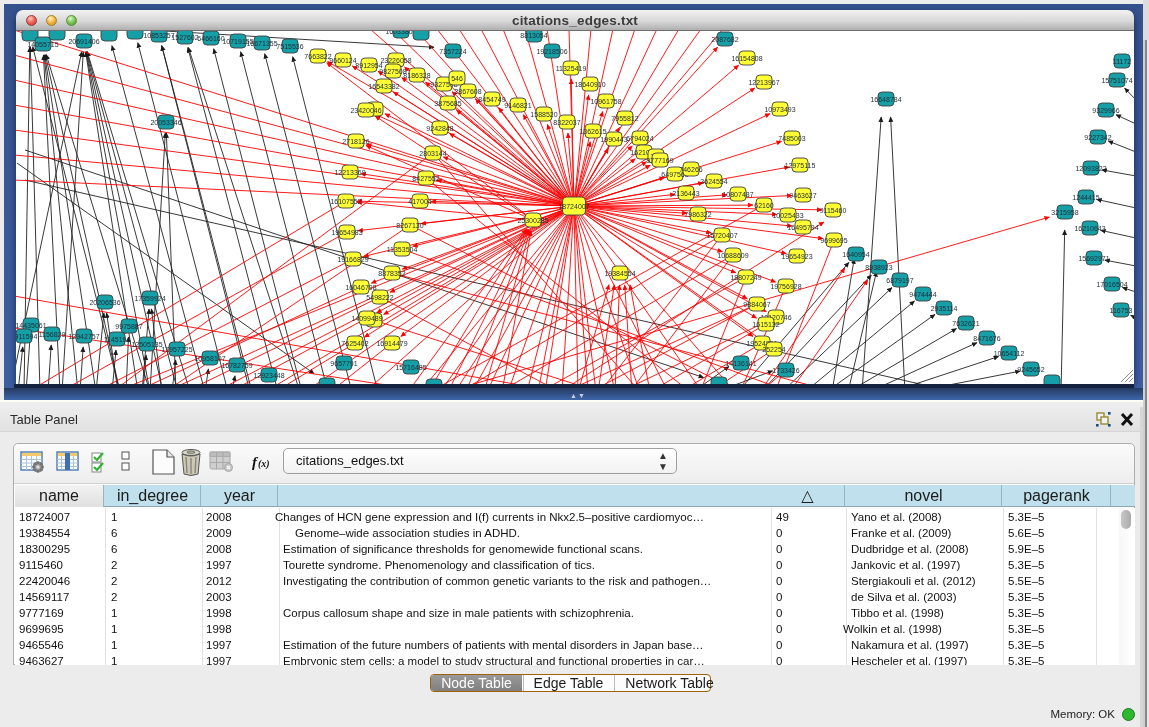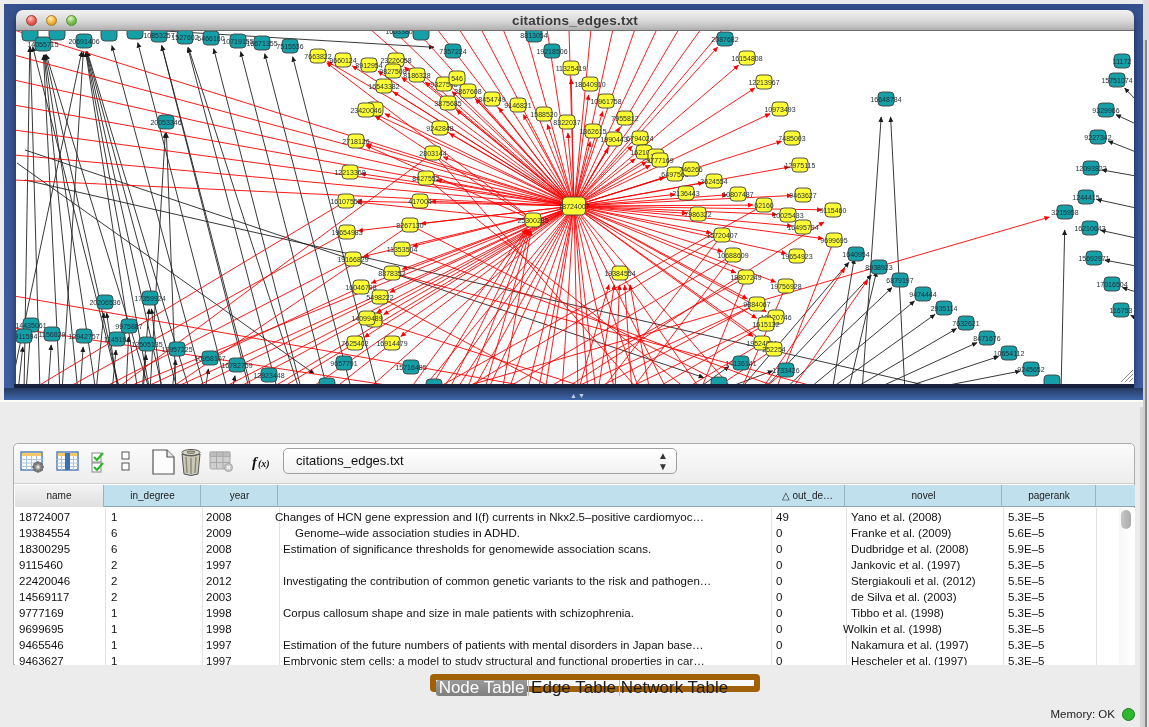--- a/index.html
+++ b/index.html
@@ -16,28 +16,28 @@
 #divider{position:absolute;left:4px;top:388px;width:1141px;height:12px;background:linear-gradient(#253a61,#3f66ab)}#wline{position:absolute;left:0;top:400px;width:1149px;height:2.5px;background:#fdfdf5}
 #divider .grip{position:absolute;left:566px;top:4px;width:16px;height:7px;color:#c3cde0;font-size:7px;line-height:7px;letter-spacing:1px}
 #tpanel{position:absolute;left:0;top:402px;width:1144px;height:325px;background:#ececec}
 #tpanel-hd{position:absolute;left:0;top:0;width:100%;height:30px;background:linear-gradient(#efefef,#e1e1e1);border-bottom:1px solid #d5d5d5}
 #tpanel-hd .t{position:absolute;left:10px;top:10px;font-size:13px;color:#2b2b2b}
 #inner{position:absolute;left:13px;top:41px;width:1122px;height:222px;background:#fff;border:1px solid #adadad;border-radius:5px 5px 0 0}
 #toolbar{position:absolute;left:0;top:0;width:100%;height:40px;background:linear-gradient(#fbfbfb,#ededed);border-bottom:1px solid #d0d0d0;border-radius:5px 5px 0 0}
 #combo{position:absolute;left:269px;top:4px;width:394px;height:26px;background:linear-gradient(#fff,#f2f2f2);border:1px solid #9f9f9f;border-radius:5px;font-size:13px;color:#111;line-height:24px;padding-left:12px}
 #combo .arr{position:absolute;right:8px;top:1px;font-size:10px;color:#333;line-height:11px}
 #thead{position:absolute;left:1px;top:41px;width:1120px;height:22px;background:#bfe0ec;border-bottom:1px solid #8aa8b4}
-#thead .h{position:absolute;top:0;height:22px;font-size:10px;color:#1c1c1c;text-align:center;line-height:22px;border-right:1px solid #93b7c2}
+#thead .h{position:absolute;top:0;height:22px;font-size:16px;color:#1c1c1c;text-align:center;line-height:22px;border-right:1px solid #93b7c2}
 #tbody{position:absolute;left:1px;top:64px;width:1120px;height:157px;background:#fff;overflow:hidden}
 .cline{position:absolute;top:0;bottom:0;width:1px;background:#e2e2e2}
 .trow{position:absolute;left:0;width:1120px;height:16px;font-size:11.5px;color:#111}
 .trow span{position:absolute;top:0;line-height:15px;white-space:nowrap}
 #vsb{position:absolute;left:1105px;top:64px;width:13px;height:157px;background:linear-gradient(90deg,#f6f6f6,#fff)}
 #vsb .th{position:absolute;left:2px;top:2px;width:10px;height:19px;border-radius:5px;background:linear-gradient(90deg,#c6c6c6,#ababab)}
-#tabs{position:absolute;left:430px;top:674px;width:330px;height:18px;border:6px solid #a16207;border-radius:4px;background:#fcfcfc;font-size:17px}
+#tabs{position:absolute;left:430px;top:674px;width:281px;height:18px;border:1px solid #a16207;border-radius:4px;background:#fcfcfc;font-size:14px}
 #tabs div{position:absolute;top:0;height:16px;line-height:16px;text-align:center;color:#1c1c1c}
 #tabs .sel{background:linear-gradient(#9a9a9a,#7f7f7f);color:#fff;border-radius:3px 0 0 3px}
 #status{position:absolute;right:34px;top:708px;font-size:11.5px;color:#1c1c1c}
 #memdot{position:absolute;right:14px;top:708px;width:13px;height:13px;border-radius:50%;background:#2eb82e;border:1.5px solid #1a7a1a}
 #redge{position:absolute;right:0;top:0;width:6px;height:727px;background:linear-gradient(90deg,#cfcfcf 0 2px,#878787 2px 4px,#e8e8e8 4px)}#redgetop{position:absolute;right:0;top:0;width:6px;height:40px;background:#dcdcdc}
 #redge2{position:absolute;right:6px;top:407px;width:3px;height:320px;background:#d6d6d6}
 </style></head>
 <body>
 <div id="app">
 <div id="desk"></div>
@@ -572,20 +572,31 @@
   <span class="tl" style="left:10px;background:radial-gradient(circle at 38% 28%,#ffc9c2,#ee6156 50%,#b93228);border:1px solid #9c3d34"></span>
   <span class="tl" style="left:30px;background:radial-gradient(circle at 38% 28%,#ffeec2,#f5b63f 50%,#c8891a);border:1px solid #a87d22"></span>
   <span class="tl" style="left:50px;background:radial-gradient(circle at 38% 28%,#e2f7c8,#7bc555 50%,#47952a);border:1px solid #5d8f3a"></span>
 </div>
 <div id="gwin-bottom"></div>
 <div id="divider">
       <div class="grip">▲▼</div>
     </div>
     <div id="wline"></div>
 <div id="tpanel">
+  <div id="tpanel-hd">
+        <span class="t">Table Panel</span>
+    <svg width="40" height="16" viewBox="0 0 40 16" style="position:absolute;right:8px;top:10px">
+      <rect x="1" y="1" width="7" height="7" fill="#eef3fa" stroke="#9a8a30" stroke-width="1.4"></rect>
+      <rect x="5" y="5" width="7" height="7" fill="#eef3fa" stroke="#9a8a30" stroke-width="1.4"></rect>
+      <rect x="12" y="0" width="2.6" height="2.6" fill="#1d4f7e"></rect>
+          <rect x="0" y="12" width="2.6" height="2.6" fill="#1d4f7e"></rect>
+          <rect x="12" y="12" width="2.6" height="2.6" fill="#1d4f7e"></rect>
+      <path d="M26,2 L36,13 M36,2 L26,13" stroke="#111" stroke-width="3"></path>
+    </svg>
+  </div>
   <div id="inner">
     <div id="toolbar">
 <svg width="1120" height="40" viewBox="0 0 1120 40" style="position:absolute;left:0;top:0">
 
  <g transform="translate(7,8)">
   <rect x="0" y="0" width="21" height="18" fill="#fdfdfd" stroke="#4a7ab0" stroke-width="1.4"></rect>
   <rect x="1" y="1" width="19" height="3" fill="#f3c969"></rect>
   <g stroke="#aac4dd" stroke-width="1">
                 <line x1="5.5" y1="4" x2="5.5" y2="18"></line>
                 <line x1="10.5" y1="4" x2="10.5" y2="18"></line>
@@ -666,21 +677,21 @@
  </g>
 </svg>
       <div id="combo">citations_edges.txt<span class="arr">▲<br>▼</span></div>
     </div>
     <div id="thead">
       <div class="h" style="left:0;width:89px;background:linear-gradient(#f2f2f2,#e0e0e0)">name</div>
       <div class="h" style="left:90px;width:96px">in_degree</div>
       <div class="h" style="left:187px;width:76px">year</div>
       <div class="h" style="left:756px;width:74px">△ out_de…</div>
       <div class="h" style="left:831px;width:156px">novel</div>
-      <div class="h" style="left:988px;width:93px">pagerank</div>
+      <div class="h" style="left:988px;width:108px">pagerank</div>
     </div>
     <div id="tbody">
       <div class="cline" style="left:90px"></div>
           <div class="cline" style="left:187px"></div>
       <div class="cline" style="left:264px"></div>
           <div class="cline" style="left:756px"></div>
       <div class="cline" style="left:831px"></div>
           <div class="cline" style="left:988px"></div>
       <div class="cline" style="left:1081px"></div>
 <div class="trow" style="top:2px">
@@ -698,29 +709,30 @@
             <span style="left:191px">2009</span>
             <span style="left:280px">Genome–wide association studies in ADHD.</span>
             <span style="left:761px">0</span>
             <span style="left:836px">Franke et al. (2009)</span>
             <span style="left:993px">5.6E–5</span>
           </div>
 <div class="trow" style="top:34px">
             <span style="left:4px">18300295</span>
             <span style="left:96px">6</span>
             <span style="left:191px">2008</span>
-            <span style="left:268px">Estimation of significance thresholds for genomewide association scans.</span>
+            <span style="left:268px">Estimation of significance thresholds for genomewide functional scans.</span>
             <span style="left:761px">0</span>
             <span style="left:836px">Dudbridge et al. (2008)</span>
             <span style="left:993px">5.9E–5</span>
           </div>
 <div class="trow" style="top:50px">
             <span style="left:4px">9115460</span>
             <span style="left:96px">2</span>
             <span style="left:191px">1997</span>
+            <span style="left:268px">Tourette syndrome. Phenomenology and classification of tics.</span>
             <span style="left:761px">0</span>
             <span style="left:836px">Jankovic et al. (1997)</span>
             <span style="left:993px">5.3E–5</span>
           </div>
 <div class="trow" style="top:66px">
             <span style="left:4px">22420046</span>
             <span style="left:96px">2</span>
             <span style="left:191px">2012</span>
             <span style="left:268px">Investigating the contribution of common genetic variants to the risk and pathogen…</span>
             <span style="left:761px">0</span>

